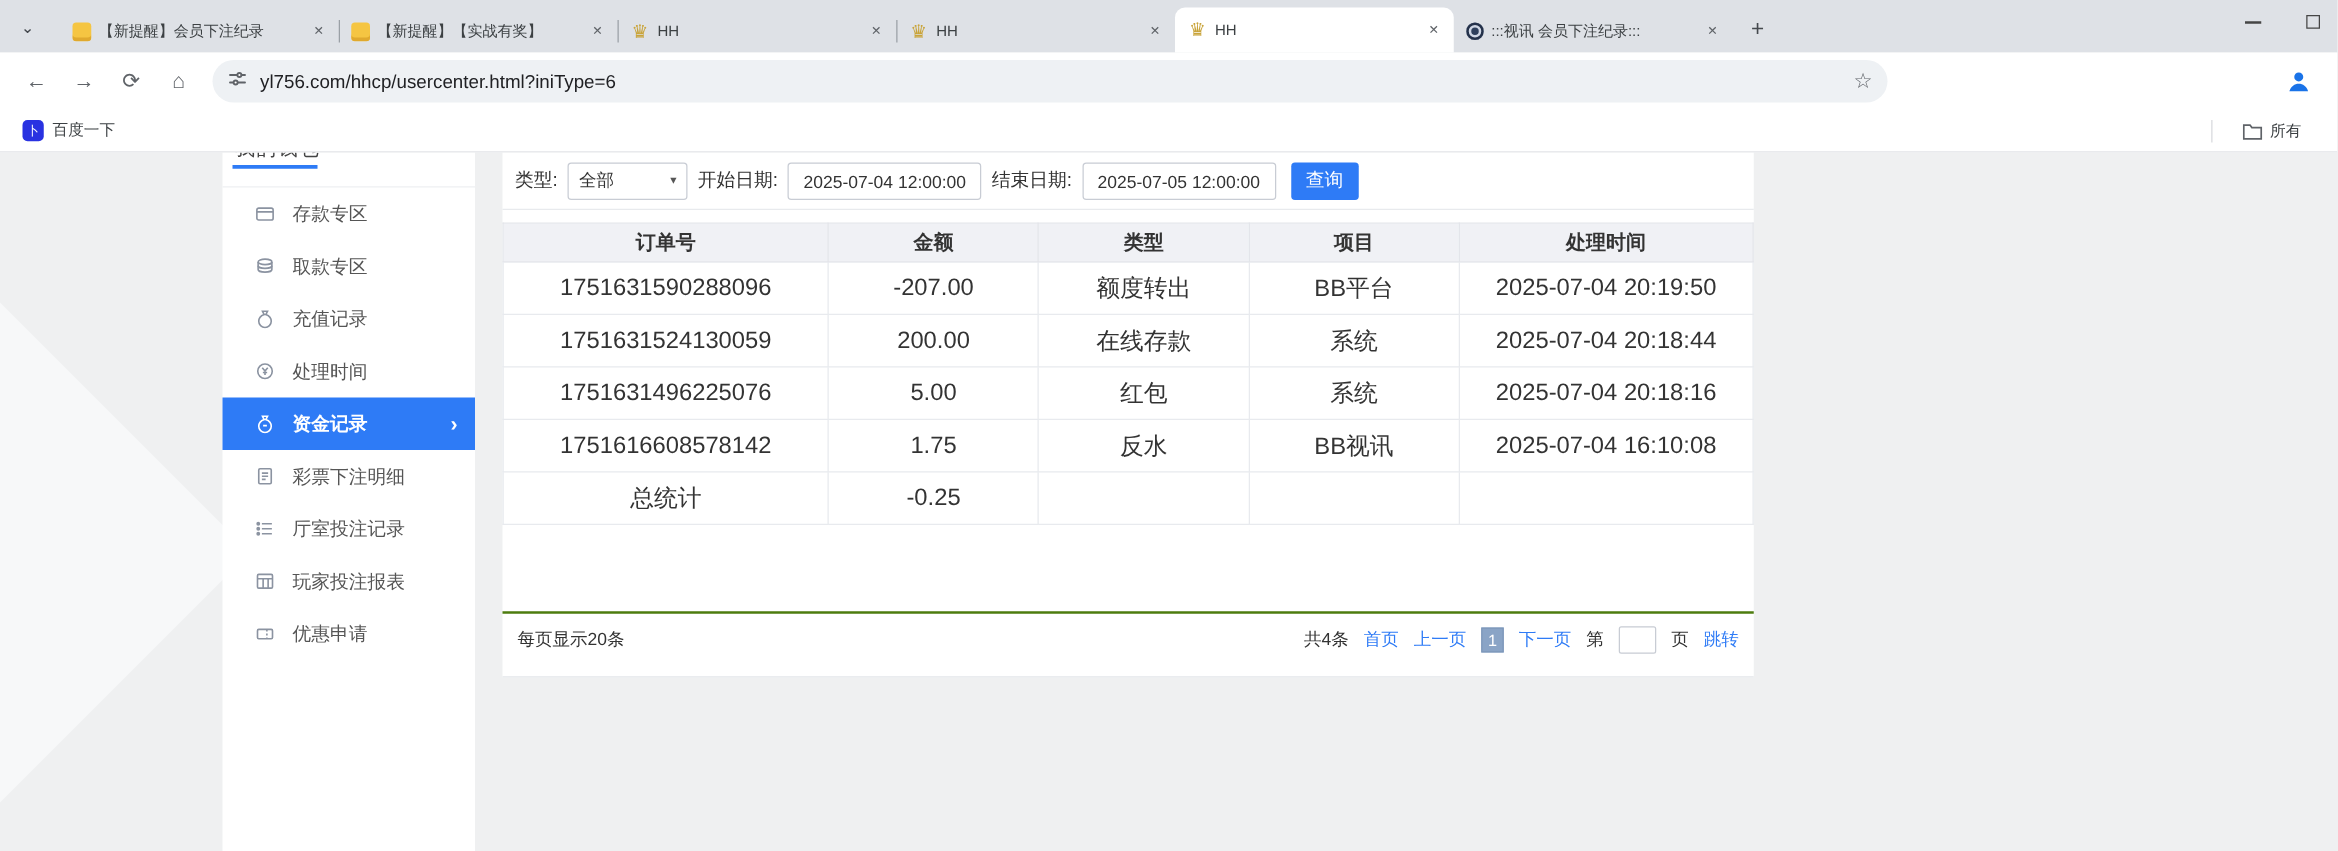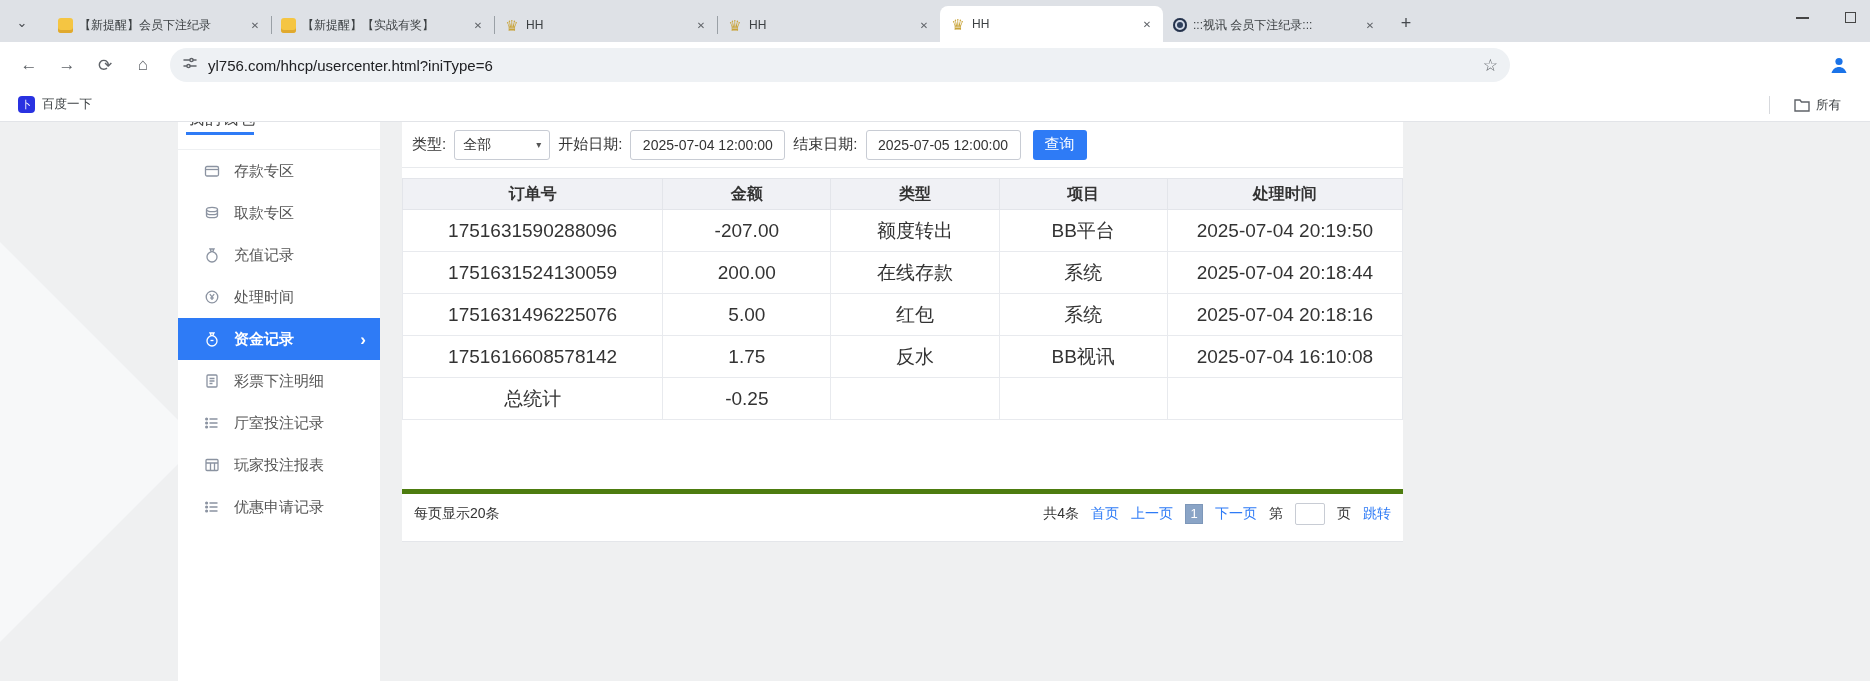--- a/index.html
+++ b/index.html
@@ -66,21 +66,21 @@
   .select .sel-caret { margin-left:auto; font-size:10px; color:#555; }
   .date-input { width:155px; height:30px; border:1px solid #c8ccd4; border-radius:3px; font-size:14px; color:#333; text-align:center; font-family:"Liberation Sans","DejaVu Sans",sans-serif; background:#fff; }
   .search-btn { width:54px; height:30px; background:#2e7bf6; border:none; border-radius:3px; color:#fff; font-size:15px; cursor:pointer; margin-left:4px; }
 
   
   table.records { width:100%; border-collapse:collapse; margin-top:10px; table-layout:fixed; }
   table.records th { height:31px; background:#f0f1f5; border:1px solid #e3e5ea; font-size:16px; color:#333; font-weight:bold; text-align:center; }
   table.records td { height:42px; border:1px solid #e8eaee; font-size:19px; color:#333; text-align:center; }
 
   
-  .pagination { position:absolute; left:0; top:367px; width:100%; height:44px; border-top:5px solid #4d7c0f; display:flex; align-items:center; padding:0 12px; }
+  .pagination { position:absolute; left:0; top:367px; width:100%; height:44px; border-top:2px solid #4d7c0f; display:flex; align-items:center; padding:0 12px; }
   .pg-left { font-size:14px; color:#333; }
   .pg-right { margin-left:auto; display:flex; align-items:center; gap:12px; font-size:14px; }
   .pg-text { color:#333; }
   .pg-link { color:#2e7bf6; cursor:pointer; }
   .pg-current { min-width:18px; height:20px; padding:0 3px; background:#8aa4c6; border:1px solid #7d97b9; color:#fff; font-size:13px; display:inline-flex; align-items:center; justify-content:center; }
   .pg-jump-input { width:30px; height:22px; border:1px solid #c8ccd4; border-radius:2px; background:#fff; }
 </style>
 </head>
 <body>
 
@@ -234,26 +234,24 @@
       </div>
       <div class="side-item">
         <svg class="s-icon" viewBox="0 0 16 16" fill="none" stroke="currentColor" stroke-width="1.3">
             <rect x="2" y="2.5" width="12" height="11" rx="1"></rect>
             <path d="M2 6h12M6.5 6v7.5M10.5 6v7.5"></path>
           </svg>
         <span>玩家投注报表</span>
       </div>
       <div class="side-item">
         <svg class="s-icon" viewBox="0 0 16 16" fill="none" stroke="currentColor" stroke-width="1.3">
-            <path d="M5.5 4h8M5.5 8h8M5.5 12h8"></path>
-            <circle cx="2.6" cy="4" r="0.9" fill="currentColor"></circle>
-            <circle cx="2.6" cy="8" r="0.9" fill="currentColor"></circle>
-            <circle cx="2.6" cy="12" r="0.9" fill="currentColor"></circle>
-          </svg>
-        <span>优惠申请记录</span>
+            <rect x="2" y="4.5" width="12" height="7.5" rx="1"></rect>
+            <path d="M9.5 4.5v7.5" stroke-dasharray="1.6 1.6"></path>
+          </svg>
+        <span>优惠申请</span>
       </div>
     </aside>
 
     <section class="main-card">
 
       <div class="filter-row">
         <span class="f-label">类型:</span>
         <div class="select">
           <span>全部</span>
           <span class="sel-caret">▾</span>

